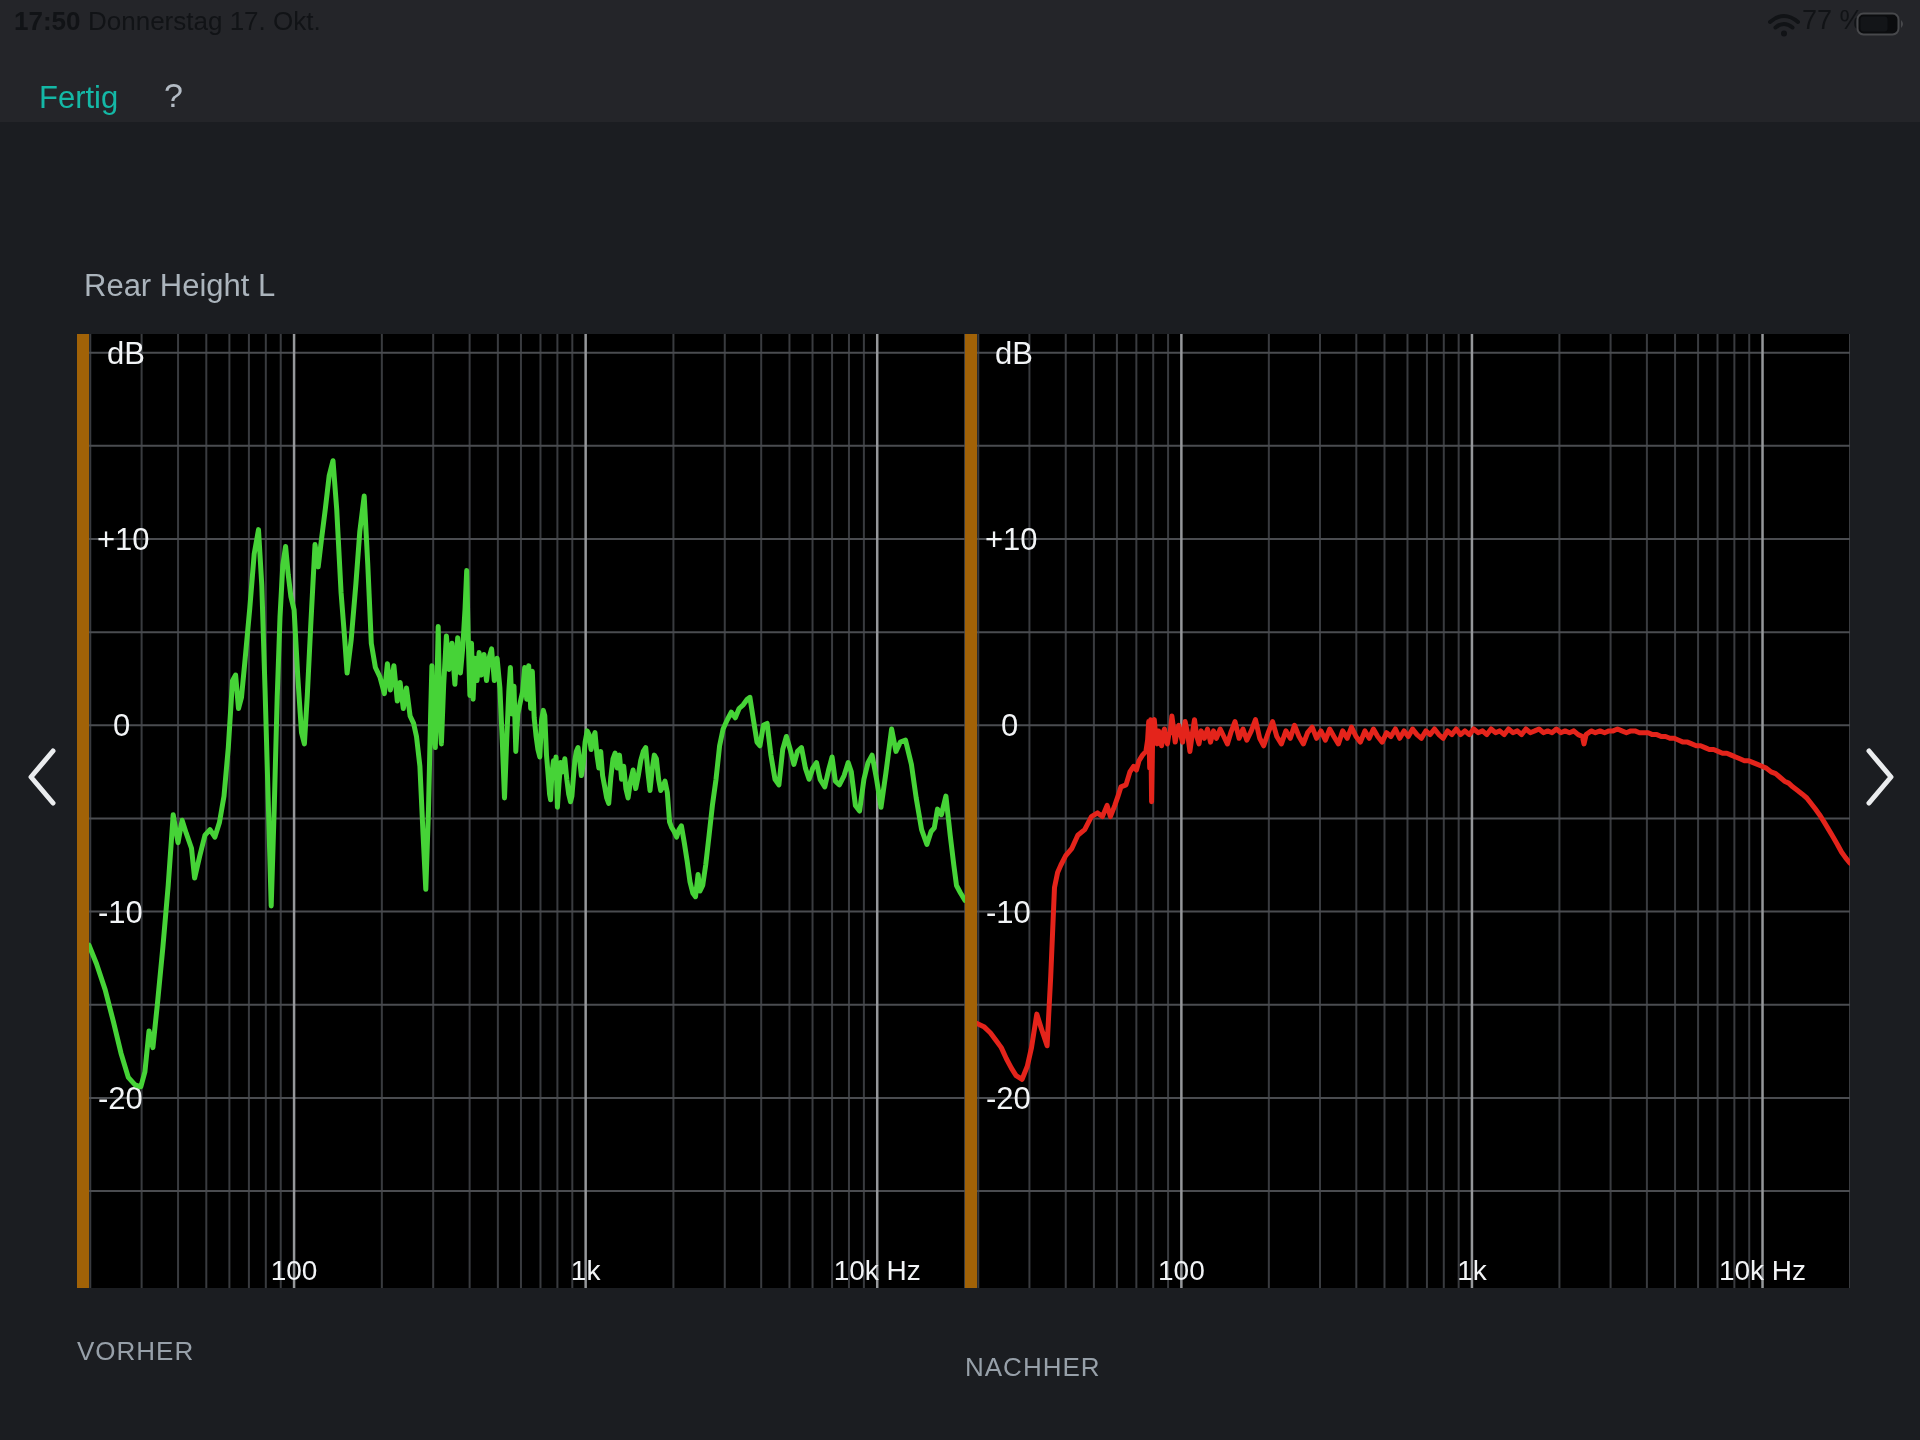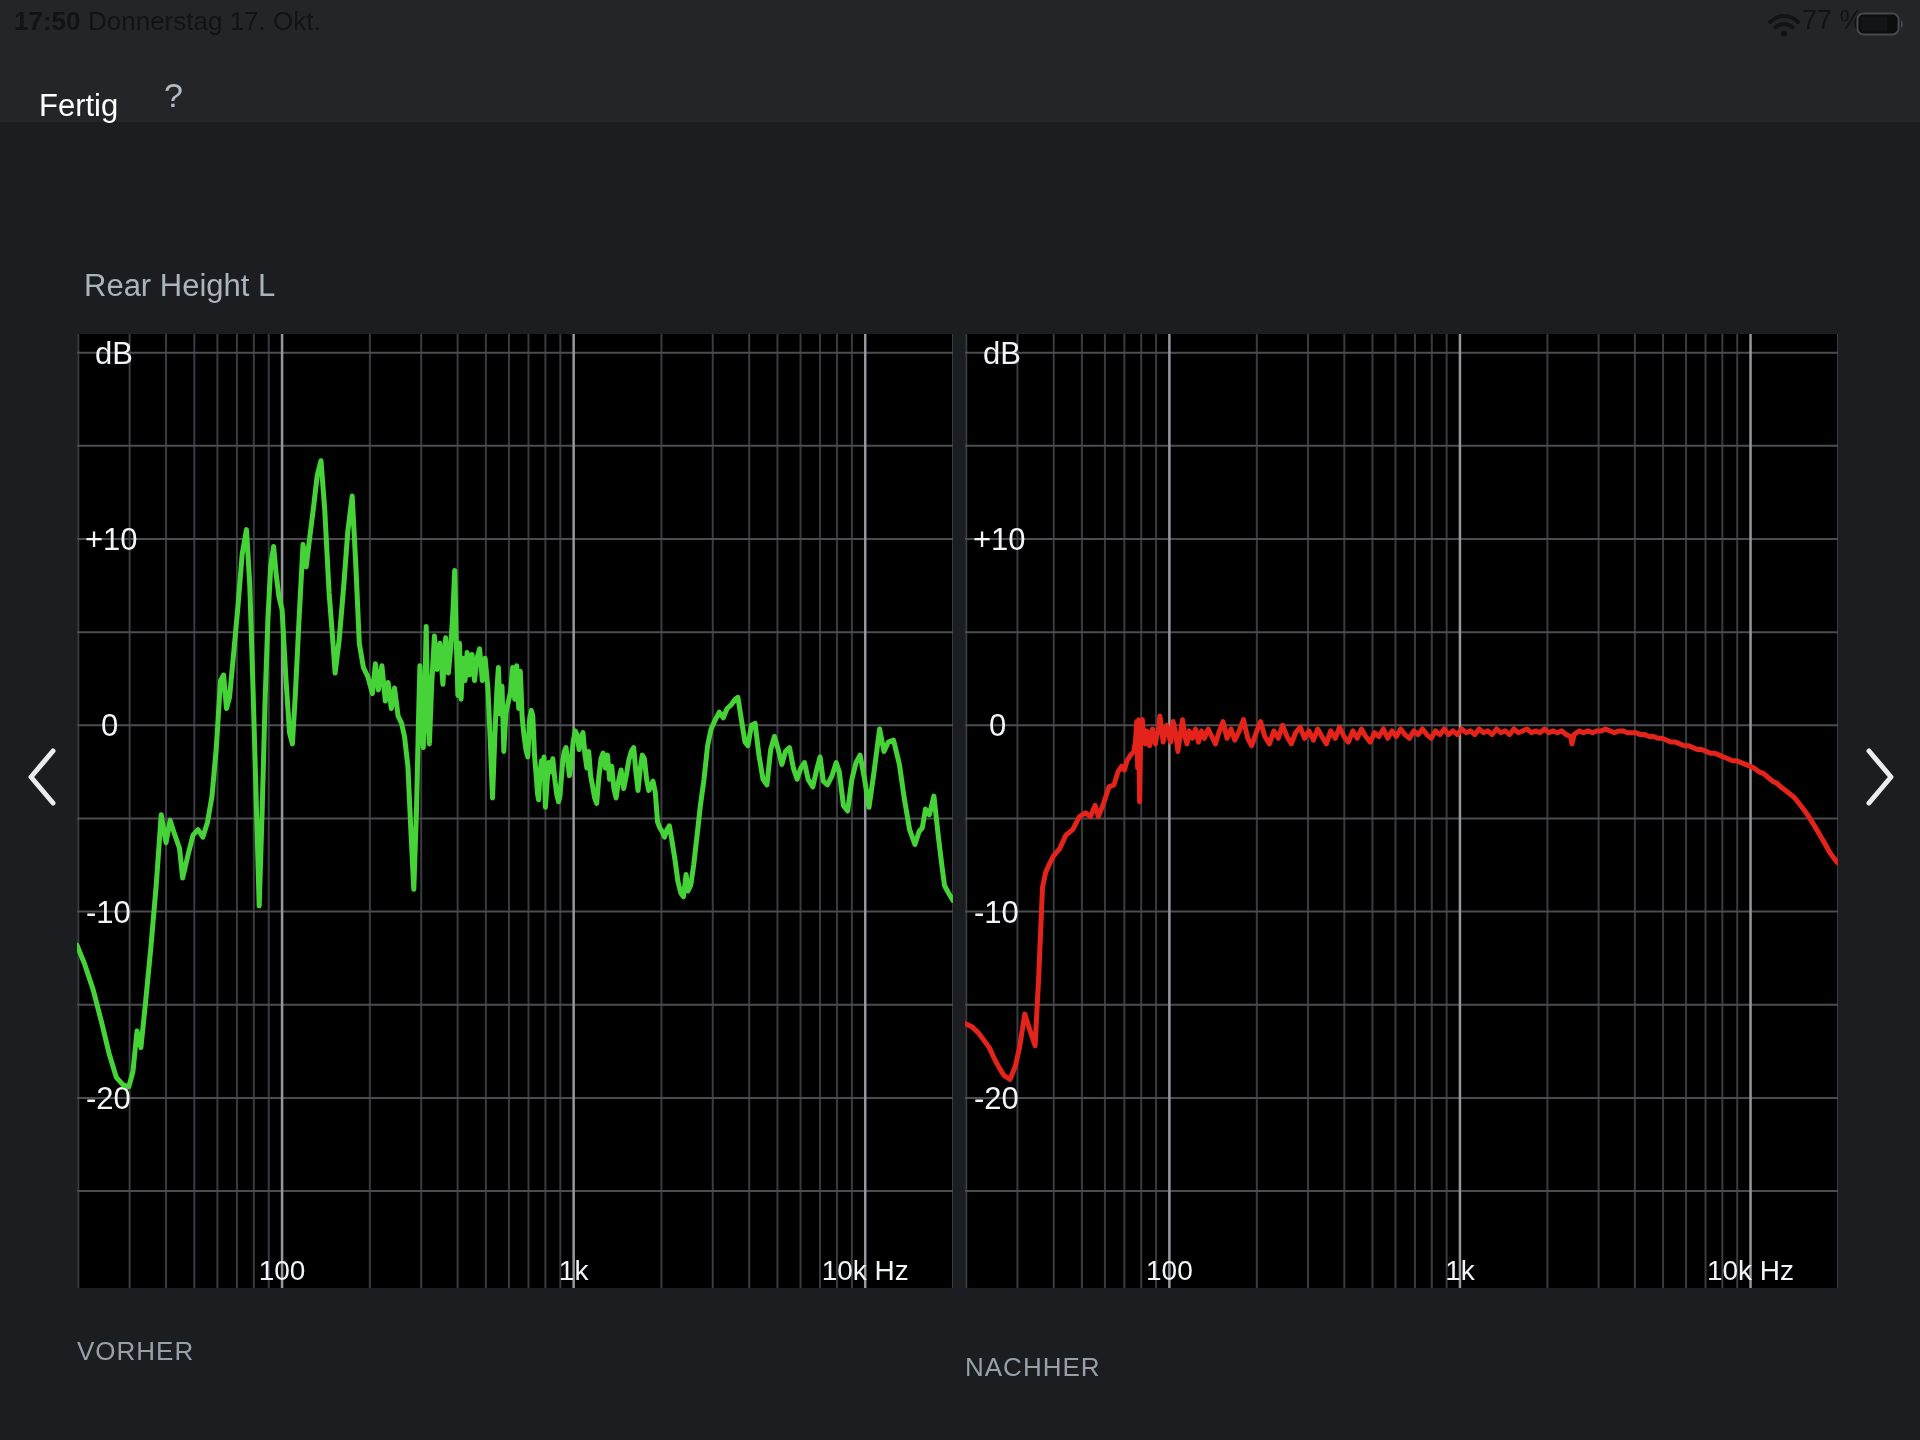--- a/index.html
+++ b/index.html
@@ -8,25 +8,25 @@
     background:#1b1d21;
     font-family:"Liberation Sans",sans-serif;
     -webkit-font-smoothing:antialiased;
   }
   .header{position:absolute;left:0;top:0;width:1920px;height:122px;background:#242529;}
   .status-time{position:absolute;left:14px;top:6px;font-size:26px;font-weight:700;color:#111316;}
   .status-date{position:absolute;left:88px;top:6px;font-size:26px;font-weight:400;color:#111316;}
   .status-percent{position:absolute;left:1802px;top:5px;font-size:27px;font-weight:400;color:#111316;}
   .wifi{position:absolute;left:1768px;top:13px;}
   .battery{position:absolute;left:1856px;top:12px;}
-  .nav-done{position:absolute;left:39px;top:88px;font-size:31px;color:#ffffff;background:none;border:none;padding:0;cursor:pointer;font-family:inherit;}
+  .nav-done{position:absolute;left:39px;top:80px;font-size:31px;color:#14b8a6;background:none;border:none;padding:0;cursor:pointer;font-family:inherit;}
   .nav-help{position:absolute;left:164px;top:76px;font-size:34px;color:#b3bbc4;background:none;border:none;padding:0;cursor:pointer;font-family:inherit;}
   .nav-title{position:absolute;left:0;right:0;top:77px;text-align:center;font-size:33px;font-weight:700;color:#bac2ca;}
   .speaker-label{position:absolute;left:84px;top:268px;font-size:31px;color:#abb4bc;}
-  .chart-panel{position:absolute;top:334px;height:954px;background:#a16207;}
+  .chart-panel{position:absolute;top:334px;height:954px;background:#a16207;padding-left:12px;}
   .chart-panel.left{left:77px;width:876px;}
   .chart-panel.right{left:965px;width:873px;}
   .chart-panel svg{display:block;}
   .chart-panel text{font-family:"Liberation Sans",sans-serif;fill:#f2f4f6;}
   .caption{position:absolute;top:1336px;font-size:26px;letter-spacing:1px;color:#97a0a9;}
   .caption.left{left:77px;width:876px;}
   .caption.right{left:965px;width:873px;margin-top:16px;}
   .chevron-btn{position:absolute;top:748px;background:none;border:none;padding:0;cursor:pointer;}
   .chevron-btn.left{left:26px;}
   .chevron-btn.right{left:1862px;}

